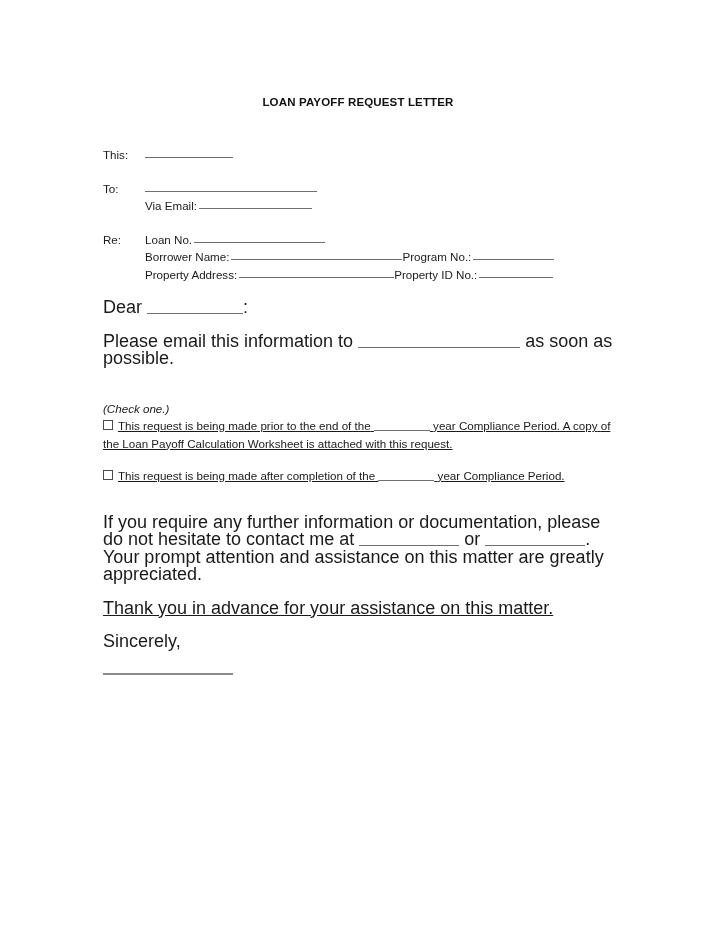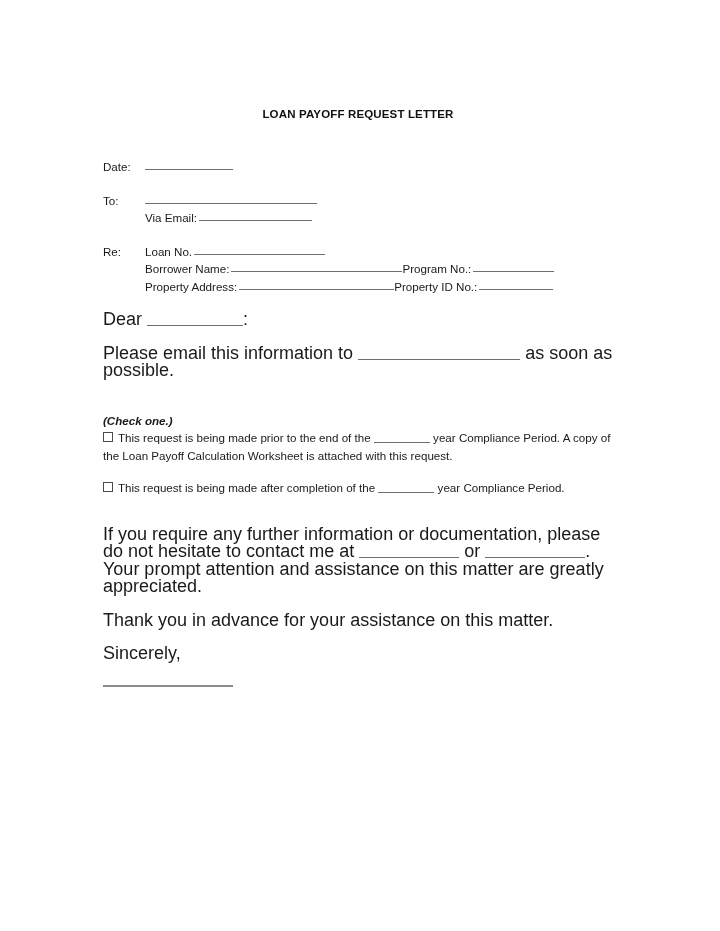--- a/index.html
+++ b/index.html
@@ -21,21 +21,21 @@
     height: 931px;
     background: #ffffff;
     box-sizing: border-box;
     padding: 0;
     overflow: hidden;
   }
 
   .content {
     position: absolute;
     left: 103px;
-    top: 108px;
+    top: 96px;
     width: 510px;
   }
 
   
   .doc-title {
     font-size: 11.5px;
     font-weight: bold;
     text-align: center;
     letter-spacing: 0.15px;
     margin: 0 0 38px 0;
@@ -113,27 +113,27 @@
   .w-years2 { width: 56px; }
   .w-contact1 { width: 100px; }
   .w-contact2 { width: 100px; }
 
   
   .check-note {
     font-style: italic;
     font-size: 11.6px;
     line-height: 17.5px;
     margin: 0 0 0 0;
-    font-weight: bold;
   }
   .check-item {
     font-size: 11.6px;
     line-height: 17.5px;
     margin: 0;
     padding-left: 0;
+    text-decoration: underline;
   }
   .checkbox-glyph {
     display: inline-block;
     width: 8px;
     height: 8px;
     border: 1px solid #4a4a4a;
     margin-right: 5px;
     vertical-align: baseline;
     position: relative;
     top: 0px;
@@ -151,21 +151,21 @@
 </head>
 <body>
 
 <div class="page">
   <div class="content">
 
     <div class="doc-title">LOAN PAYOFF REQUEST LETTER</div>
 
     <div class="block">
       <div class="row">
-        <span class="row-label">Date:</span>
+        <span class="row-label">This:</span>
         <span class="row-body">
           <span class="blank-flex w-date"></span>
         </span>
       </div>
     </div>
 
     <div class="block">
       <div class="row">
         <span class="row-label">To:</span>
         <span class="row-body">
@@ -238,20 +238,20 @@
 
     <div class="para" style="margin-bottom:16px;margin-top:29px;">
       <span>If you require any further information or documentation, please do not hesitate to contact me</span>
       <span>at</span>
       <span class="blank w-contact1"></span>
       <span>or</span>
       <span class="blank w-contact2"></span><span>. Your prompt attention and assistance on this</span>
       <span>matter are greatly appreciated.</span>
     </div>
 
-    <div class="para" style="margin-bottom:16px;">Thank you in advance for your assistance on this matter.</div>
+    <div class="para" style="margin-bottom:16px;text-decoration:underline;">Thank you in advance for your assistance on this matter.</div>
 
     <div class="para tight">Sincerely,</div>
 
     <div class="sig-line"></div>
 
   </div>
 </div>
 
 </body></html>

